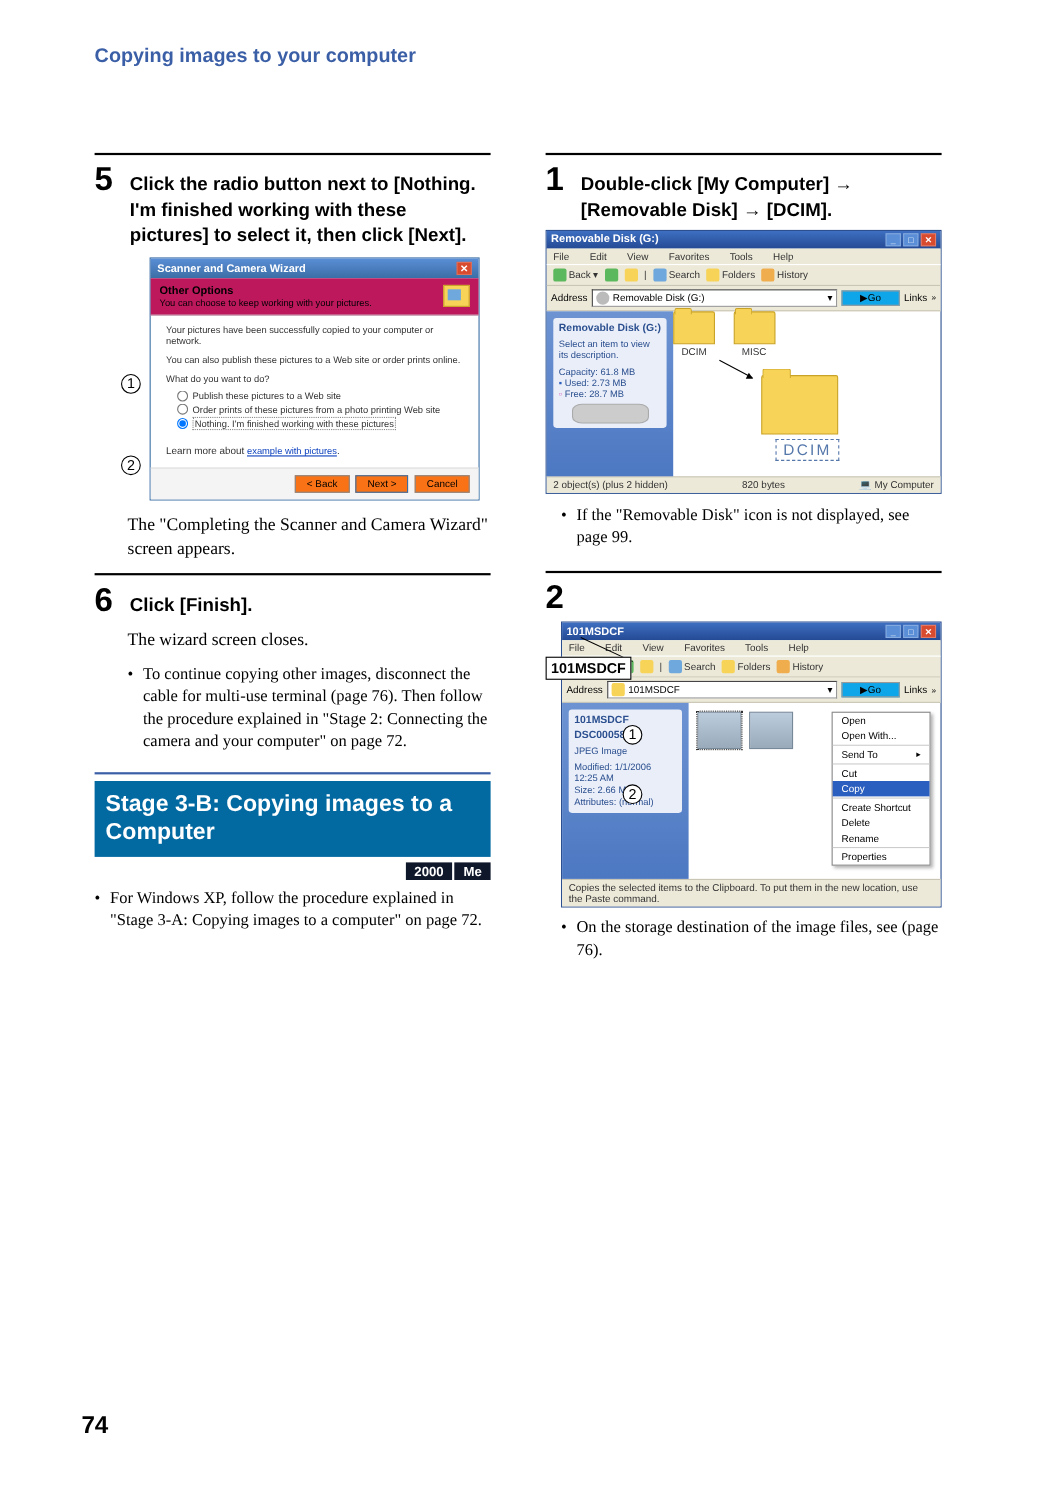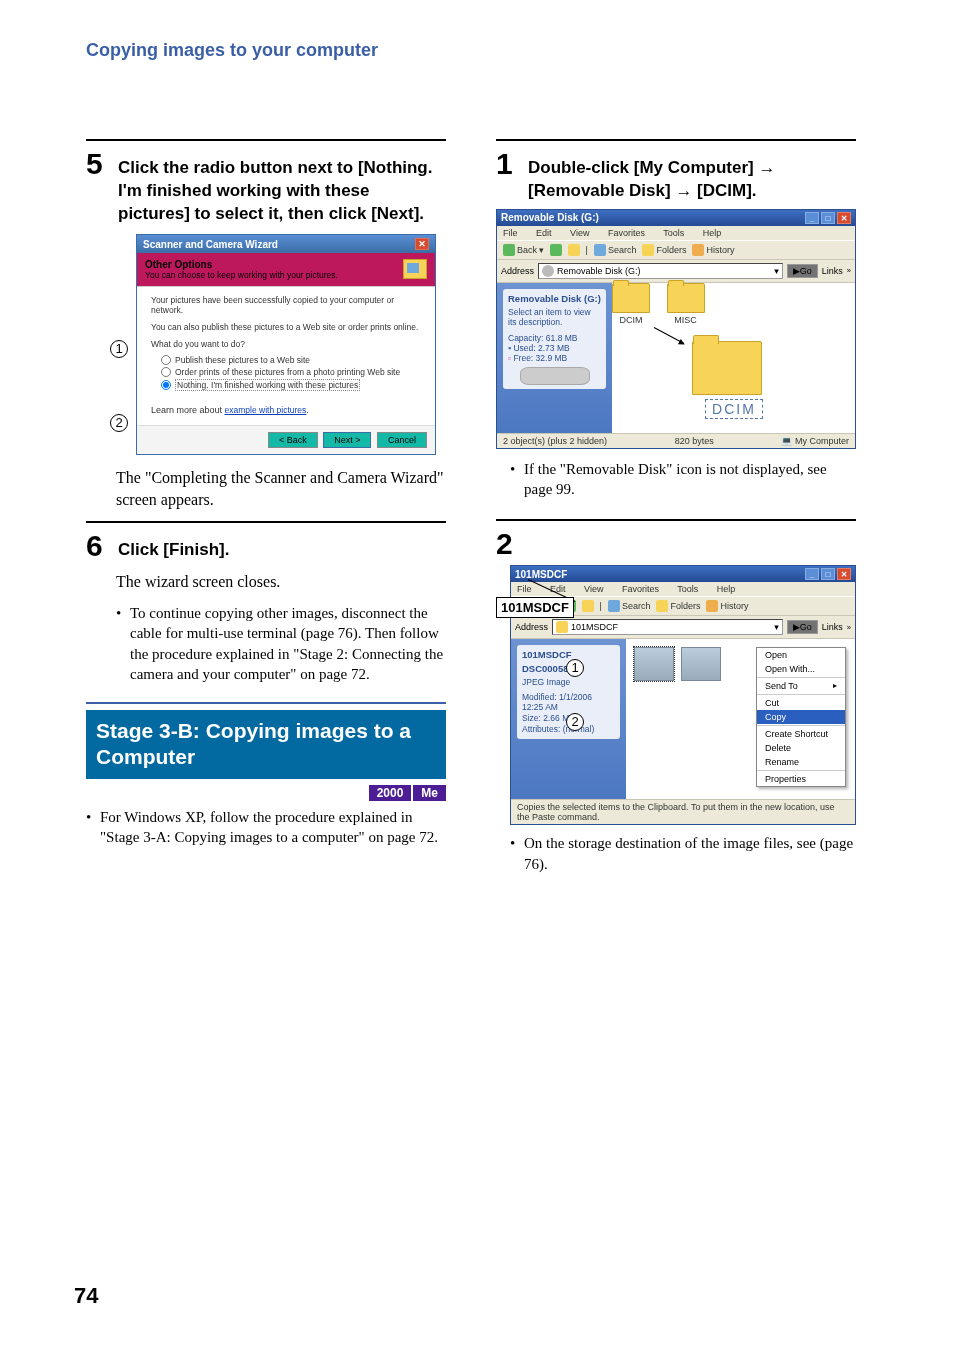--- a/index.html
+++ b/index.html
@@ -87,21 +87,21 @@
     line-height: 1.25;
     margin-top: 24px;
   }
   .badges {
     text-align: right;
     margin-top: 4px;
     margin-bottom: 6px;
   }
   .badge {
     display: inline-block;
-    background: #4c1d95;
+    background: #0f172a;
     color: #fff;
     font-family: Arial, Helvetica, sans-serif;
     font-weight: bold;
     font-size: 12px;
     padding: 1px 8px;
     margin-left: 2px;
   }
   .page-num {
     position: absolute;
     left: 74px;
@@ -177,21 +177,21 @@
     padding: 6px 8px;
     text-align: right;
     border-top: 1px solid #ddd;
     background: #f4f4f4;
   }
   .wiz-btn {
     display: inline-block;
     font-size: 9px;
     padding: 2px 10px;
     border: 1px solid #888;
-    background: #14b8a6;
+    background: #f97316;
     margin-left: 3px;
   }
   .wiz-btn.primary { border: 1.5px solid #3a6ea5; }
 
   
   .explorer {
     width: 360px;
     border: 1px solid #2b4f8f;
     font-family: Tahoma, Arial, sans-serif;
     font-size: 9px;
@@ -231,21 +231,21 @@
   .tbtn { display:inline-flex; align-items:center; gap:2px; }
   .ticon { width:12px; height:12px; background:#6fa8dc; border-radius:2px; display:inline-block;}
   .ticon.green{background:#5cb85c;} .ticon.org{background:#f0ad4e;} .ticon.folder{background:#f7d358;}
   .exp-addr {
     background: #ece9d8;
     padding: 3px 4px;
     display: flex; align-items:center; gap:4px;
     border-bottom: 1px solid #c9c6b5;
   }
   .exp-addr .abox { flex:1; background:#fff; border:1px inset #999; padding:1px 3px; font-size:9px; display:flex; align-items:center; gap:3px;}
-  .exp-addr .go { border:1px solid #999; padding:1px 5px; background:#737373;}
+  .exp-addr .go { border:1px solid #999; padding:1px 16px; background:#0ea5e9;}
   .exp-content { display:flex; min-height:150px; }
   .exp-side {
     width: 115px;
     background: linear-gradient(#6d93d2, #4c78c2);
     padding: 6px 6px;
     color: #fff;
     font-size: 9px;
   }
   .exp-side-box {
     background: #e9eef9;
@@ -446,21 +446,21 @@
           <span>Links</span>
             <sup>»</sup>
         </div>
         <div class="exp-content">
           <div class="exp-side">
             <div class="exp-side-box">
               <b>Removable Disk (G:)</b>
               <div>Select an item to view its description.</div>
               <div style="margin-top:6px;"><span>Capacity:</span> <span>61.8 MB</span></div>
               <div><span style="color:#2b5fbf;">▪</span> <span>Used:</span> <span>2.73 MB</span></div>
-              <div><span style="color:#d65fbf;">▫</span> <span>Free:</span> <span>32.9 MB</span></div>
+              <div><span style="color:#d65fbf;">▫</span> <span>Free:</span> <span>28.7 MB</span></div>
               <div class="disk"></div>
             </div>
           </div>
           <div class="exp-main">
             <div class="foldericon">
               <div class="fimg"></div>
               <div>DCIM</div>
             </div>
             <div class="foldericon">
               <div class="fimg"></div>

